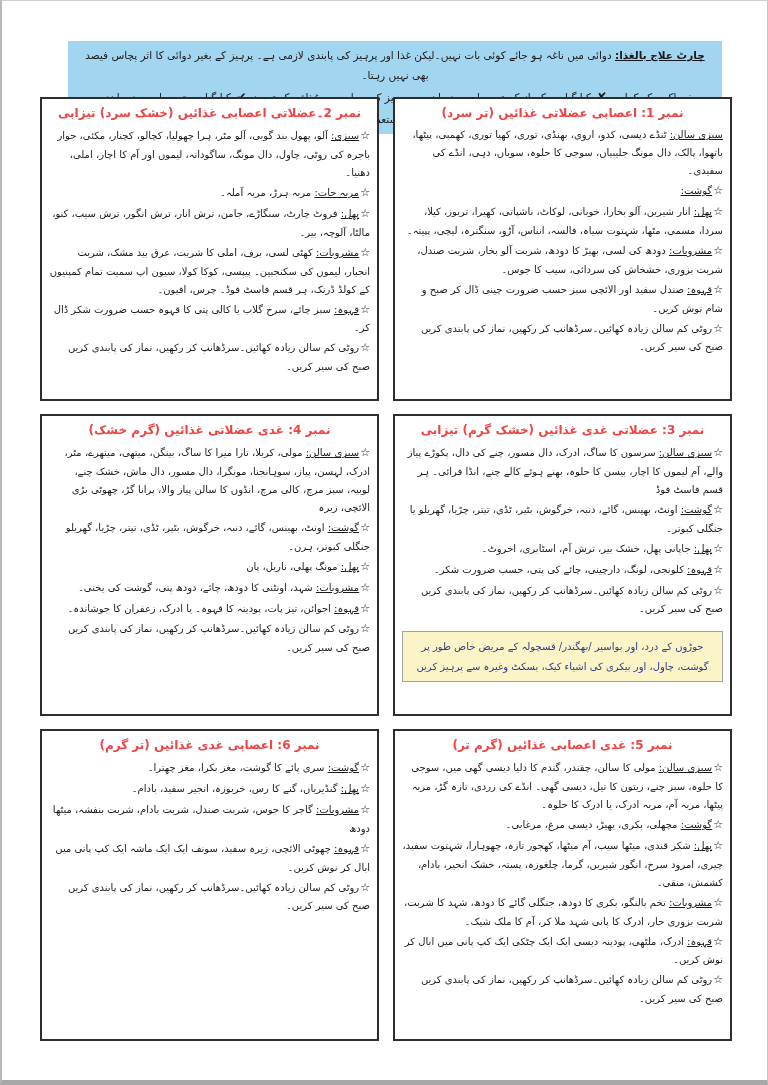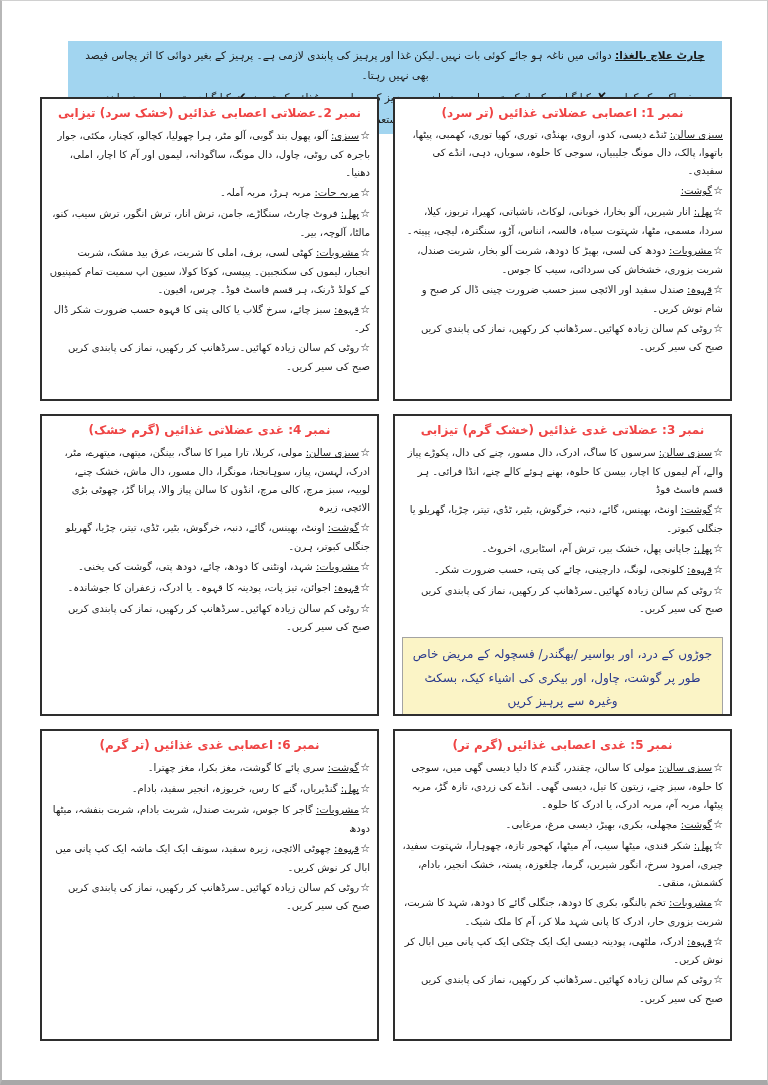--- a/index.html
+++ b/index.html
@@ -70,26 +70,26 @@
   }
   .diet-item {
     font-size: 10px;
     line-height: 1.8;
     text-align: right;
     margin-bottom: 1px;
   }
   .item-star { font-size: 11px; padding-left: 1px; }
   .item-label { text-decoration: underline; }
   .warning-note {
-    margin-top: 19px;
+    margin-top: 13px;
     background: #fbf4c6;
     border: 1px solid #a3a3a3;
     color: #2b3a8c;
     text-align: center;
-    font-size: 12px;
+    font-size: 10px;
     line-height: 1.95;
     padding: 5px 8px;
     font-weight: 500;
   }
 </style>
 </head>
 <body>
 
 <div class="page">
 
@@ -129,20 +129,21 @@
         <p class="diet-item"><span class="item-star">☆</span><span class="item-label">گوشت:</span><span> اونٹ، بھینس، گائے، دنبہ، خرگوش، بٹیر، ٹڈی، تیتر، چڑیا، گھریلو یا جنگلی کبوتر۔</span></p>
         <p class="diet-item"><span class="item-star">☆</span><span class="item-label">پھل:</span><span> جاپانی پھل، خشک بیر، ترش آم، اسٹابری، اخروٹ۔</span></p>
         <p class="diet-item"><span class="item-star">☆</span><span class="item-label">قہوہ:</span><span> کلونجی، لونگ، دارچینی، چائے کی پتی، حسب ضرورت شکر۔</span></p>
         <p class="diet-item"><span class="item-star">☆</span><span>روٹی کم سالن زیادہ کھائیں۔سرڈھانپ کر رکھیں، نماز کی پابندی کریں صبح کی سیر کریں۔</span></p>
         <div class="warning-note">جوڑوں کے درد، اور بواسیر /بھگندر/ فسچولہ کے مریض خاص طور پر گوشت، چاول، اور بیکری کی اشیاء کیک، بسکٹ وغیرہ سے پرہیز کریں</div>
       </section>
       <section class="diet-box">
         <h2 class="box-title">نمبر 4: غدی عضلاتی غذائیں (گرم خشک)</h2>
         <p class="diet-item"><span class="item-star">☆</span><span class="item-label">سبزی سالن:</span><span> مولی، کریلا، تارا میرا کا ساگ، بینگن، میتھی، میتھرے، مٹر، ادرک، لہسن، پیاز، سوہانجنا، مونگرا، دال مسور، دال ماش، خشک چنے، لوبیہ، سبز مرچ، کالی مرچ، انڈوں کا سالن پیاز والا، پرانا گڑ، چھوٹی بڑی الائچی، زیرہ</span></p>
         <p class="diet-item"><span class="item-star">☆</span><span class="item-label">گوشت:</span><span> اونٹ، بھینس، گائے، دنبہ، خرگوش، بٹیر، ٹڈی، تیتر، چڑیا، گھریلو جنگلی کبوتر، ہرن۔</span></p>
+        <p class="diet-item"><span class="item-star">☆</span><span class="item-label">پھل:</span><span> مونگ پھلی، ناریل، پان</span></p>
         <p class="diet-item"><span class="item-star">☆</span><span class="item-label">مشروبات:</span><span> شہد، اونٹنی کا دودھ، چائے، دودھ پتی، گوشت کی یخنی۔</span></p>
         <p class="diet-item"><span class="item-star">☆</span><span class="item-label">قہوہ:</span><span> اجوائن، تیز پات، پودینہ کا قہوہ۔ یا ادرک، زعفران کا جوشاندہ۔</span></p>
         <p class="diet-item"><span class="item-star">☆</span><span>روٹی کم سالن زیادہ کھائیں۔سرڈھانپ کر رکھیں، نماز کی پابندی کریں صبح کی سیر کریں۔</span></p>
       </section>
       <section class="diet-box">
         <h2 class="box-title">نمبر 5: غدی اعصابی غذائیں (گرم تر)</h2>
         <p class="diet-item"><span class="item-star">☆</span><span class="item-label">سبزی سالن:</span><span> مولی کا سالن، چقندر، گندم کا دلیا دیسی گھی میں، سوجی کا حلوہ، سبز چنے، زیتون کا تیل، دیسی گھی۔ انڈے کی زردی، تازہ گڑ، مربہ پیٹھا، مربہ آم، مربہ ادرک، یا ادرک کا حلوہ۔</span></p>
         <p class="diet-item"><span class="item-star">☆</span><span class="item-label">گوشت:</span><span> مچھلی، بکری، بھیڑ، دیسی مرغ، مرغابی۔</span></p>
         <p class="diet-item"><span class="item-star">☆</span><span class="item-label">پھل:</span><span> شکر قندی، میٹھا سیب، آم میٹھا، کھجور تازہ، چھوہارا، شہتوت سفید، چیری، امرود سرخ، انگور شیریں، گرما، چلغوزہ، پستہ، خشک انجیر، بادام، کشمش، منقی۔</span></p>
         <p class="diet-item"><span class="item-star">☆</span><span class="item-label">مشروبات:</span><span> تخم بالنگو، بکری کا دودھ، جنگلی گائے کا دودھ، شہد کا شربت، شربت بزوری حار، ادرک کا پانی شہد ملا کر، آم کا ملک شیک۔</span></p>

